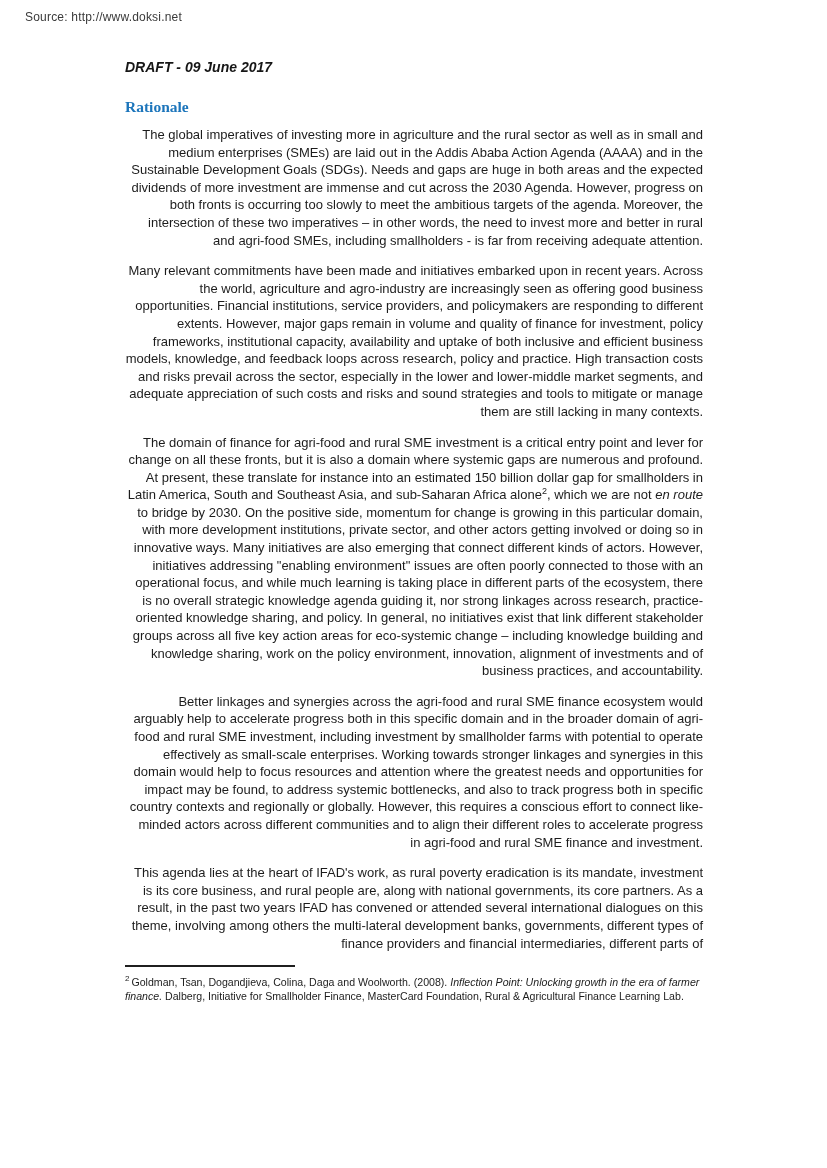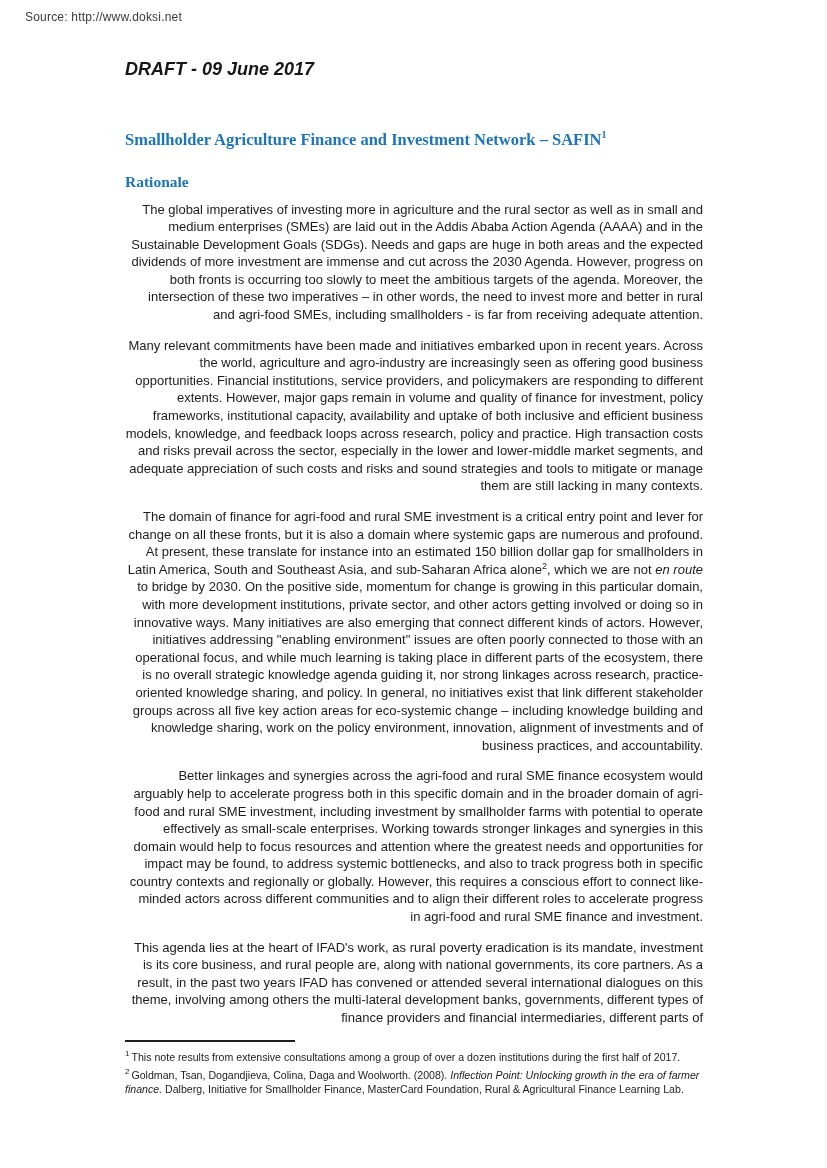--- a/index.html
+++ b/index.html
@@ -25,21 +25,21 @@
     letter-spacing: 0.2px;
   }
   .content {
     position: absolute;
     top: 0;
     left: 125px;
     width: 578px;
   }
   .draft-line {
     margin-top: 59px;
-    font-size: 18px;
+    font-size: 14px;
     font-weight: bold;
     font-style: italic;
     color: #161616;
   }
   .doc-title {
     margin: 45px 0 0 0;
     font-family: "Liberation Serif", serif;
     font-size: 16.5px;
     font-weight: bold;
     line-height: 20px;
@@ -88,33 +88,31 @@
 <body>
 
 <div class="page">
 
   <div class="source-line">Source: http://www.doksi.net</div>
 
   <div class="content">
 
     <div class="draft-line">DRAFT - 09 June 2017</div>
 
-    <h1 class="doc-title" style="color: rgb(28, 117, 187);"><span>Smallholder Agriculture Finance and Investment Network – SAFIN</span><sup>1</sup></h1>
 
     <h2 class="section-heading" style="color: rgb(28, 117, 187);">Rationale</h2>
 
     <div class="paragraphs" id="paragraphs">
         <p><span>The global imperatives of investing more in agriculture and the rural sector as well as in small and medium enterprises (SMEs) are laid out in the Addis Ababa Action Agenda (AAAA) and in the Sustainable Development Goals (SDGs). Needs and gaps are huge in both areas and the expected dividends of more investment are immense and cut across the 2030 Agenda. However, progress on both fronts is occurring too slowly to meet the ambitious targets of the agenda. Moreover, the intersection of these two imperatives – in other words, the need to invest more and better in rural and agri-food SMEs, including smallholders - is far from receiving adequate attention.</span></p>
         <p><span>Many relevant commitments have been made and initiatives embarked upon in recent years. Across the world, agriculture and agro-industry are increasingly seen as offering good business opportunities. Financial institutions, service providers, and policymakers are responding to different extents. However, major gaps remain in volume and quality of finance for investment, policy frameworks, institutional capacity, availability and uptake of both inclusive and efficient business models, knowledge, and feedback loops across research, policy and practice. High transaction costs and risks prevail across the sector, especially in the lower and lower-middle market segments, and adequate appreciation of such costs and risks and sound strategies and tools to mitigate or manage them are still lacking in many contexts.</span></p>
         <p><span>The domain of finance for agri-food and rural SME investment is a critical entry point and lever for change on all these fronts, but it is also a domain where systemic gaps are numerous and profound. At present, these translate for instance into an estimated 150 billion dollar gap for smallholders in Latin America, South and Southeast Asia, and sub-Saharan Africa alone</span><sup>2</sup><span>, which we are not </span><em>en route</em><span> to bridge by 2030. On the positive side, momentum for change is growing in this particular domain, with more development institutions, private sector, and other actors getting involved or doing so in innovative ways. Many initiatives are also emerging that connect different kinds of actors. However, initiatives addressing "enabling environment" issues are often poorly connected to those with an operational focus, and while much learning is taking place in different parts of the ecosystem, there is no overall strategic knowledge agenda guiding it, nor strong linkages across research, practice-oriented knowledge sharing, and policy. In general, no initiatives exist that link different stakeholder groups across all five key action areas for eco-systemic change – including knowledge building and knowledge sharing, work on the policy environment, innovation, alignment of investments and of business practices, and accountability.</span></p>
         <p><span>Better linkages and synergies across the agri-food and rural SME finance ecosystem would arguably help to accelerate progress both in this specific domain and in the broader domain of agri-food and rural SME investment, including investment by smallholder farms with potential to operate effectively as small-scale enterprises. Working towards stronger linkages and synergies in this domain would help to focus resources and attention where the greatest needs and opportunities for impact may be found, to address systemic bottlenecks, and also to track progress both in specific country contexts and regionally or globally. However, this requires a conscious effort to connect like-minded actors across different communities and to align their different roles to accelerate progress in agri-food and rural SME finance and investment.</span></p>
         <p><span>This agenda lies at the heart of IFAD's work, as rural poverty eradication is its mandate, investment is its core business, and rural people are, along with national governments, its core partners. As a result, in the past two years IFAD has convened or attended several international dialogues on this theme, involving among others the multi-lateral development banks, governments, different types of finance providers and financial intermediaries, different parts of</span></p>
       </div>
 
     <div class="footnote-sep"></div>
 
     <div class="footnotes" id="footnotes">
-        <div class="footnote"><sup>1</sup><span>This note results from extensive consultations among a group of over a dozen institutions during the first half of 2017.</span></div>
         <div class="footnote"><sup>2</sup><span>Goldman, Tsan, Dogandjieva, Colina, Daga and Woolworth. (2008). </span><em>Inflection Point: Unlocking growth in the era of farmer finance.</em><span> Dalberg, Initiative for Smallholder Finance, MasterCard Foundation, Rural &amp; Agricultural Finance Learning Lab.</span></div>
       </div>
 
   </div>
 </div>
 
 </body></html>

